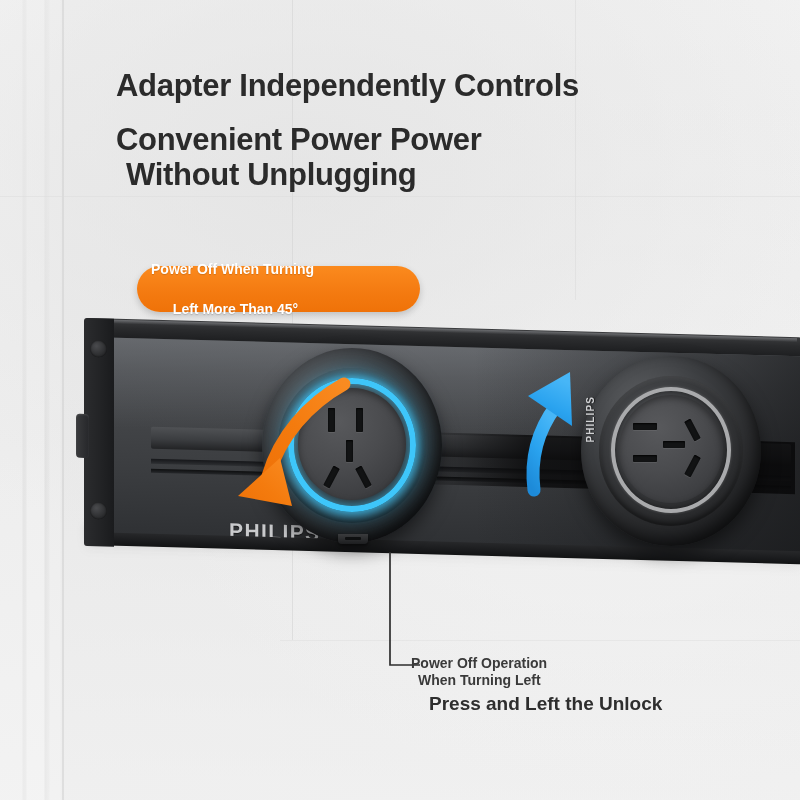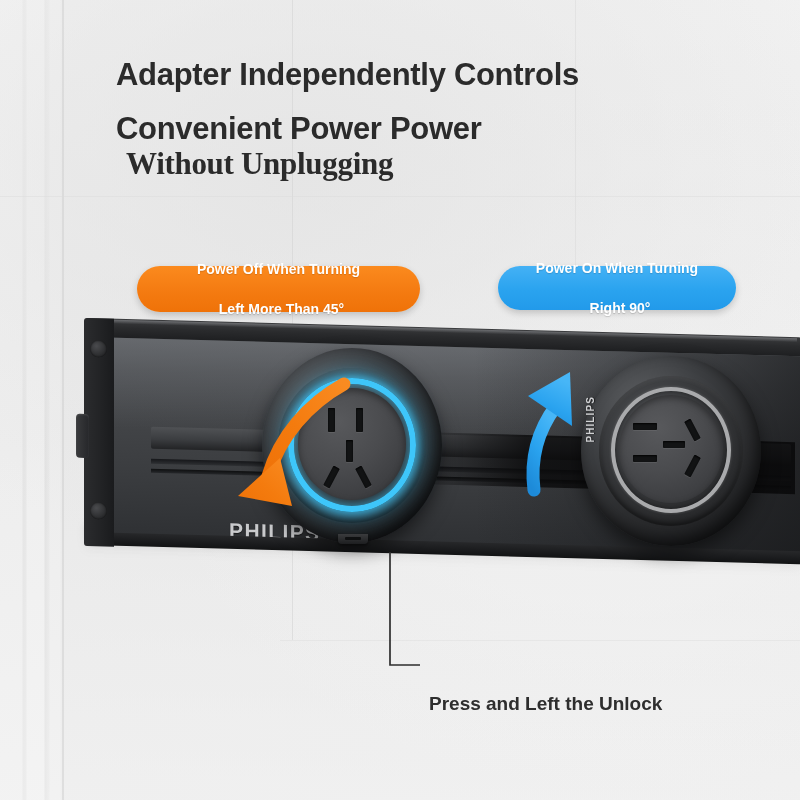--- a/index.html
+++ b/index.html
@@ -31,33 +31,33 @@
   }
   .seam{position:absolute;background:rgba(210,210,210,.55);}
   .seam-v1{left:292px;top:0;width:1px;height:640px;}
   .seam-v2{left:575px;top:0;width:1px;height:300px;background:rgba(216,216,216,.45);}
   .seam-h1{left:0;top:196px;width:800px;height:1px;background:rgba(219,219,219,.5);}
   .seam-h2{left:280px;top:640px;width:520px;height:1px;background:rgba(221,221,221,.5);}
   .seam-v3{left:62px;top:0;width:2px;height:800px;background:rgba(205,205,205,.5);}
 
   
   .headline{
-    position:absolute;left:116px;top:57px;width:620px;
+    position:absolute;left:116px;top:68px;width:620px;
     color:#2b2b2b;font-weight:bold;letter-spacing:-.3px;
   }
   .hl-line{font-size:31px;line-height:35px;white-space:nowrap;}
   .hl-l2{padding-left:10px;}
   .hl-block2{margin-top:19px;}
-  .hl-l4{padding-left:10px;font-family:Liberation Serif, serif;}
+  .hl-l4{padding-left:10px;}
 
   
   .badge{
     position:absolute;border-radius:40px;
     color:#fff;font-weight:bold;font-size:14px;line-height:16px;
-    display:flex;align-items:center;justify-content:center;
+    display:flex;align-items:center;justify-content:flex-start;
     text-shadow:0 1px 1px rgba(0,0,0,.15);
     box-shadow:0 3px 7px rgba(0,0,0,.18);
   }
   .badge-orange{
     left:137px;top:266px;width:283px;height:46px;
     background:linear-gradient(180deg,#fb8a1e 0%,#f47b11 55%,#ef7208 100%);
   }
   .badge-blue{
     left:498px;top:266px;width:238px;height:44px;
     background:linear-gradient(180deg,#44b1f5 0%,#2aa3ef 55%,#229aea 100%);
@@ -225,26 +225,20 @@
     <div class="hl-block2">
       <div class="hl-line">Convenient Power Power</div>
       <div class="hl-line hl-l4">Without Unplugging</div>
     </div>
   </div>
 
   <div class="badge badge-orange">
     <div class="badge-txt">
       <span>Power Off When Turning</span>
       <span class="l2">Left More Than 45°</span>
-    </div>
-  </div>
-  <div class="badge badge-blue">
-    <div class="badge-txt">
-      <span>Power On When Turning</span>
-      <span class="l2">Right 90°</span>
     </div>
   </div>
 
   <div class="rail-wrap">
     <div class="rail-shadow"></div>
 
     <div class="rail">
       <div class="rail-top">
         <div class="rail-top-hi"></div>
       </div>
@@ -316,17 +310,21 @@
       </linearGradient>
     </defs>
     <path d="M34,132 C30,100 38,72 56,48" stroke="url(#bg)" stroke-width="13" fill="none" stroke-linecap="round"></path>
     <path d="M28,38 L70,14 L72,68 Z" fill="url(#bg)"></path>
   </svg>
 
   <svg class="leader" width="800" height="800">
     <path d="M390,552 L390,665 L420,665" stroke="#2e2e2e" stroke-width="1.7" fill="none"></path>
   </svg>
 
+  <div class="caption cap-small">
+    <div>Power Off Operation</div>
+    <div class="l2">When Turning Left</div>
+  </div>
   <div class="caption cap-big">
     <div>Press and Left the Unlock</div>
   </div>
 
 </div>
 
 </body></html>

